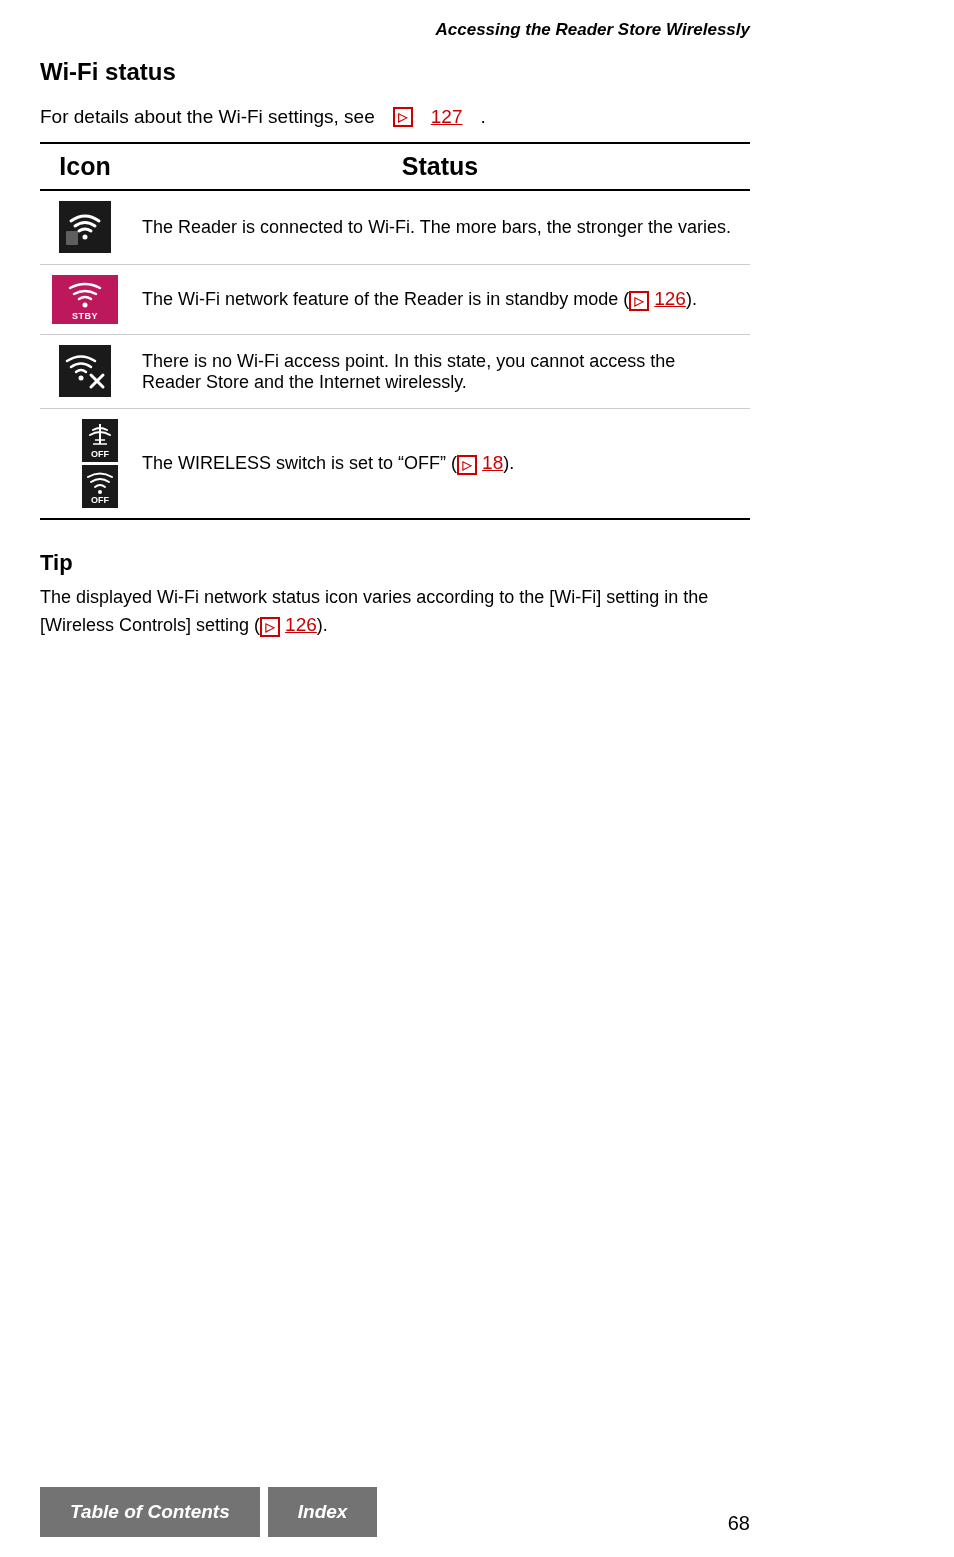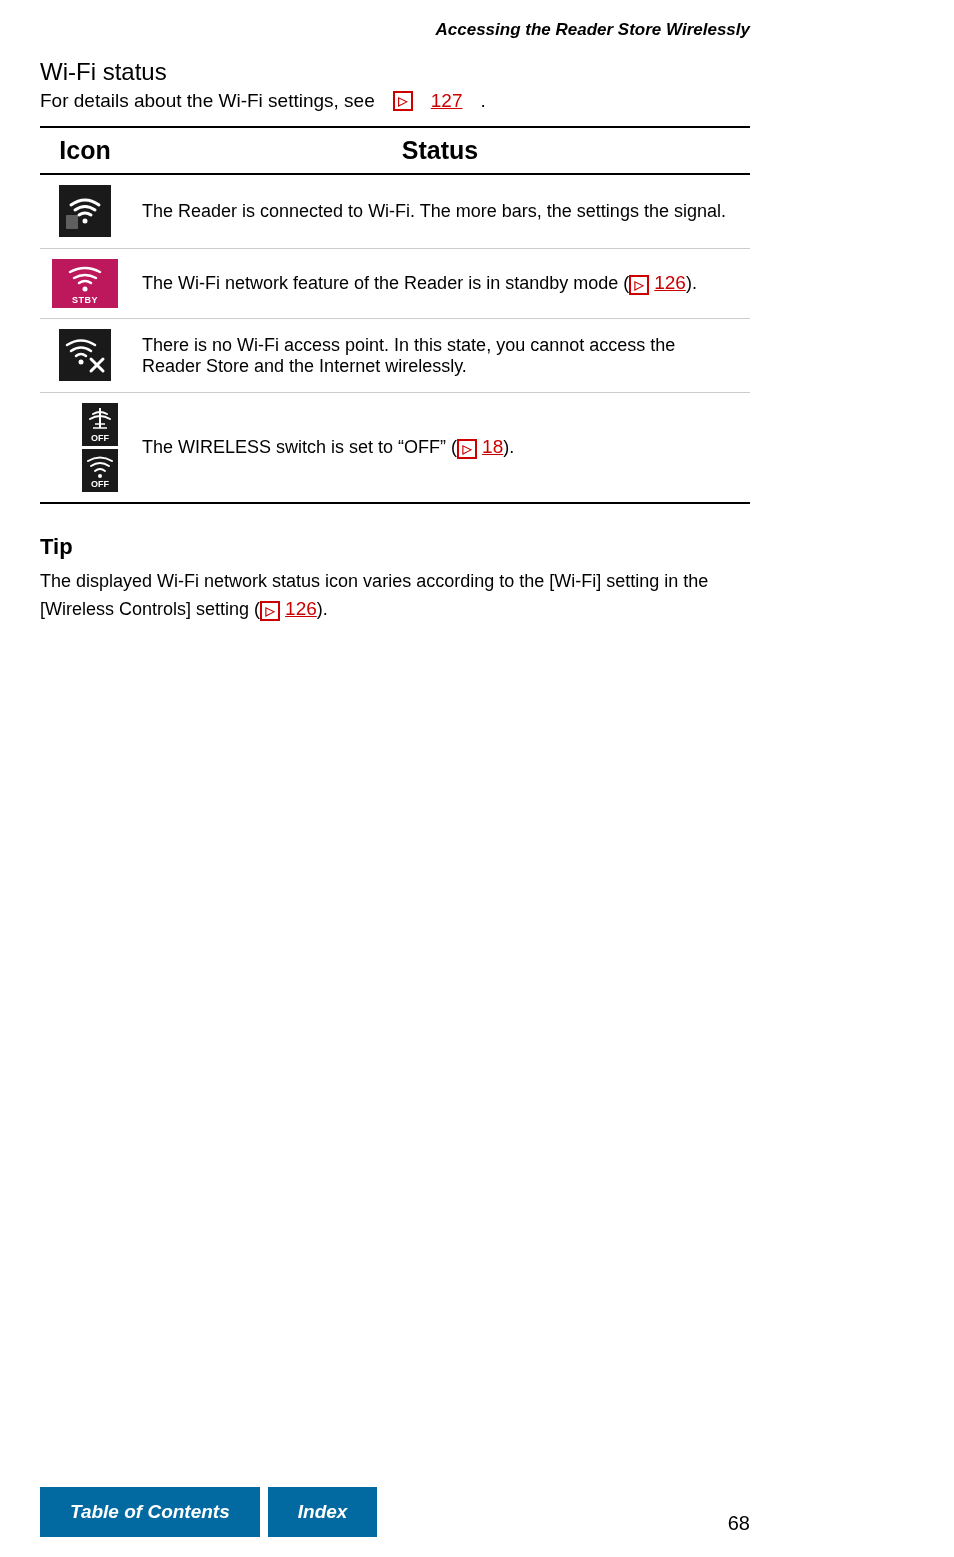--- a/index.html
+++ b/index.html
@@ -29,22 +29,22 @@
       text-align: right;
       font-style: italic;
       font-weight: bold;
       font-size: 17px;
       margin-bottom: 18px;
       color: #000;
     }
 
     .section-title {
       font-size: 24px;
-      font-weight: normal;
-      margin-bottom: 4px;
+      font-weight: bold;
+      margin-bottom: 20px;
     }
 
     .intro-line {
       font-size: 19px;
       margin-bottom: 14px;
       display: flex;
       align-items: center;
       gap: 18px;
     }
 
@@ -119,21 +119,21 @@
       position: absolute;
       bottom: 0;
       left: 0;
       right: 0;
       display: flex;
       align-items: center;
       padding: 20px 40px;
     }
 
     .nav-btn {
-      background: #0369a1;
+      background: #737373;
       color: #fff;
       font-style: italic;
       font-weight: bold;
       font-size: 19px;
       padding: 14px 30px;
       border: none;
       cursor: pointer;
       margin-right: 8px;
       text-decoration: none;
       display: inline-block;
@@ -209,21 +209,21 @@
 
               <path d="M8 16 Q22 6 36 16" stroke="white" stroke-width="3" fill="none" stroke-linecap="round"></path>
               <path d="M12 21 Q22 14 32 21" stroke="white" stroke-width="3" fill="none" stroke-linecap="round"></path>
               <path d="M16 26 Q22 22 28 26" stroke="white" stroke-width="3" fill="none" stroke-linecap="round"></path>
               <circle cx="22" cy="32" r="2.5" fill="white"></circle>
 
               <rect x="3" y="26" width="12" height="14" rx="1" fill="white" opacity="0.3"></rect>
             </svg>
           </div>
         </td>
-        <td>The Reader is connected to Wi-Fi. The more bars, the settings the signal.</td>
+        <td>The Reader is connected to Wi-Fi. The more bars, the stronger the varies.</td>
       </tr>
 
       <tr>
         <td class="icon-cell">
           <div class="icon-with-label">
             <svg width="38" height="32" viewBox="0 0 38 32" fill="none" xmlns="http://www.w3.org/2000/svg">
               <path d="M4 10 Q19 2 34 10" stroke="white" stroke-width="2.5" fill="none" stroke-linecap="round"></path>
               <path d="M8 16 Q19 10 30 16" stroke="white" stroke-width="2.5" fill="none" stroke-linecap="round"></path>
               <path d="M13 21 Q19 17 25 21" stroke="white" stroke-width="2.5" fill="none" stroke-linecap="round"></path>
               <circle cx="19" cy="27" r="2.5" fill="white"></circle>

